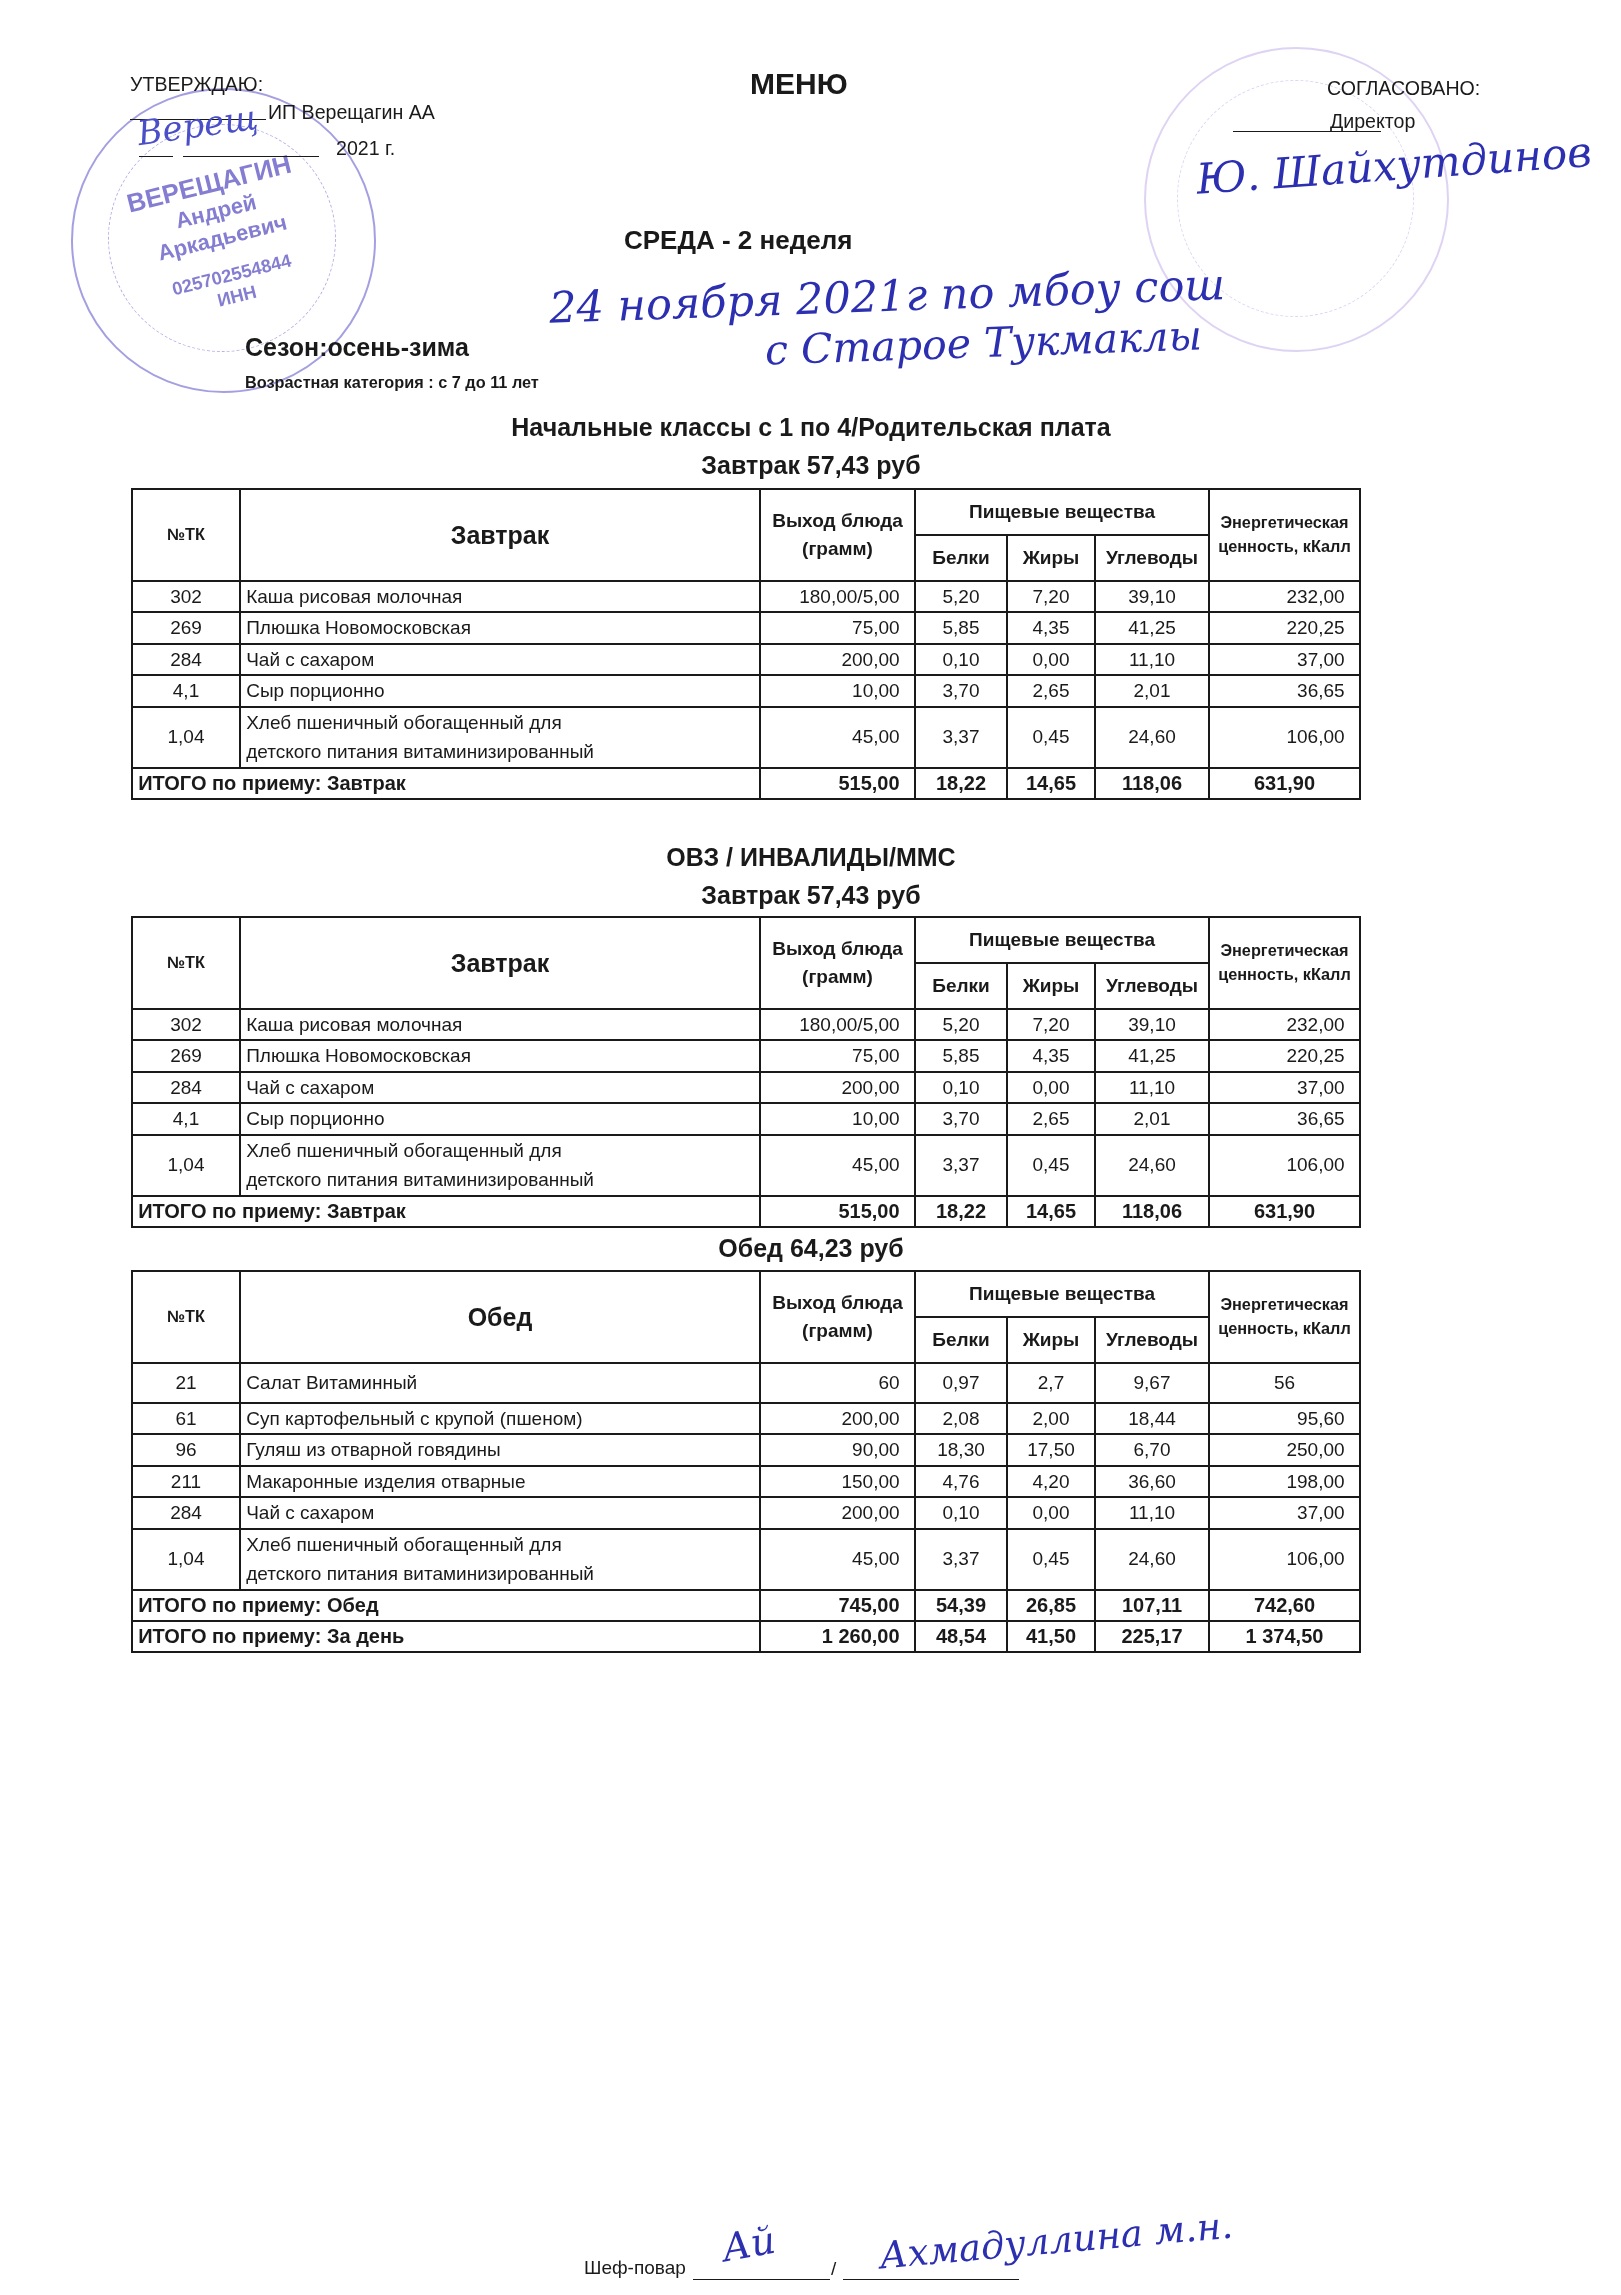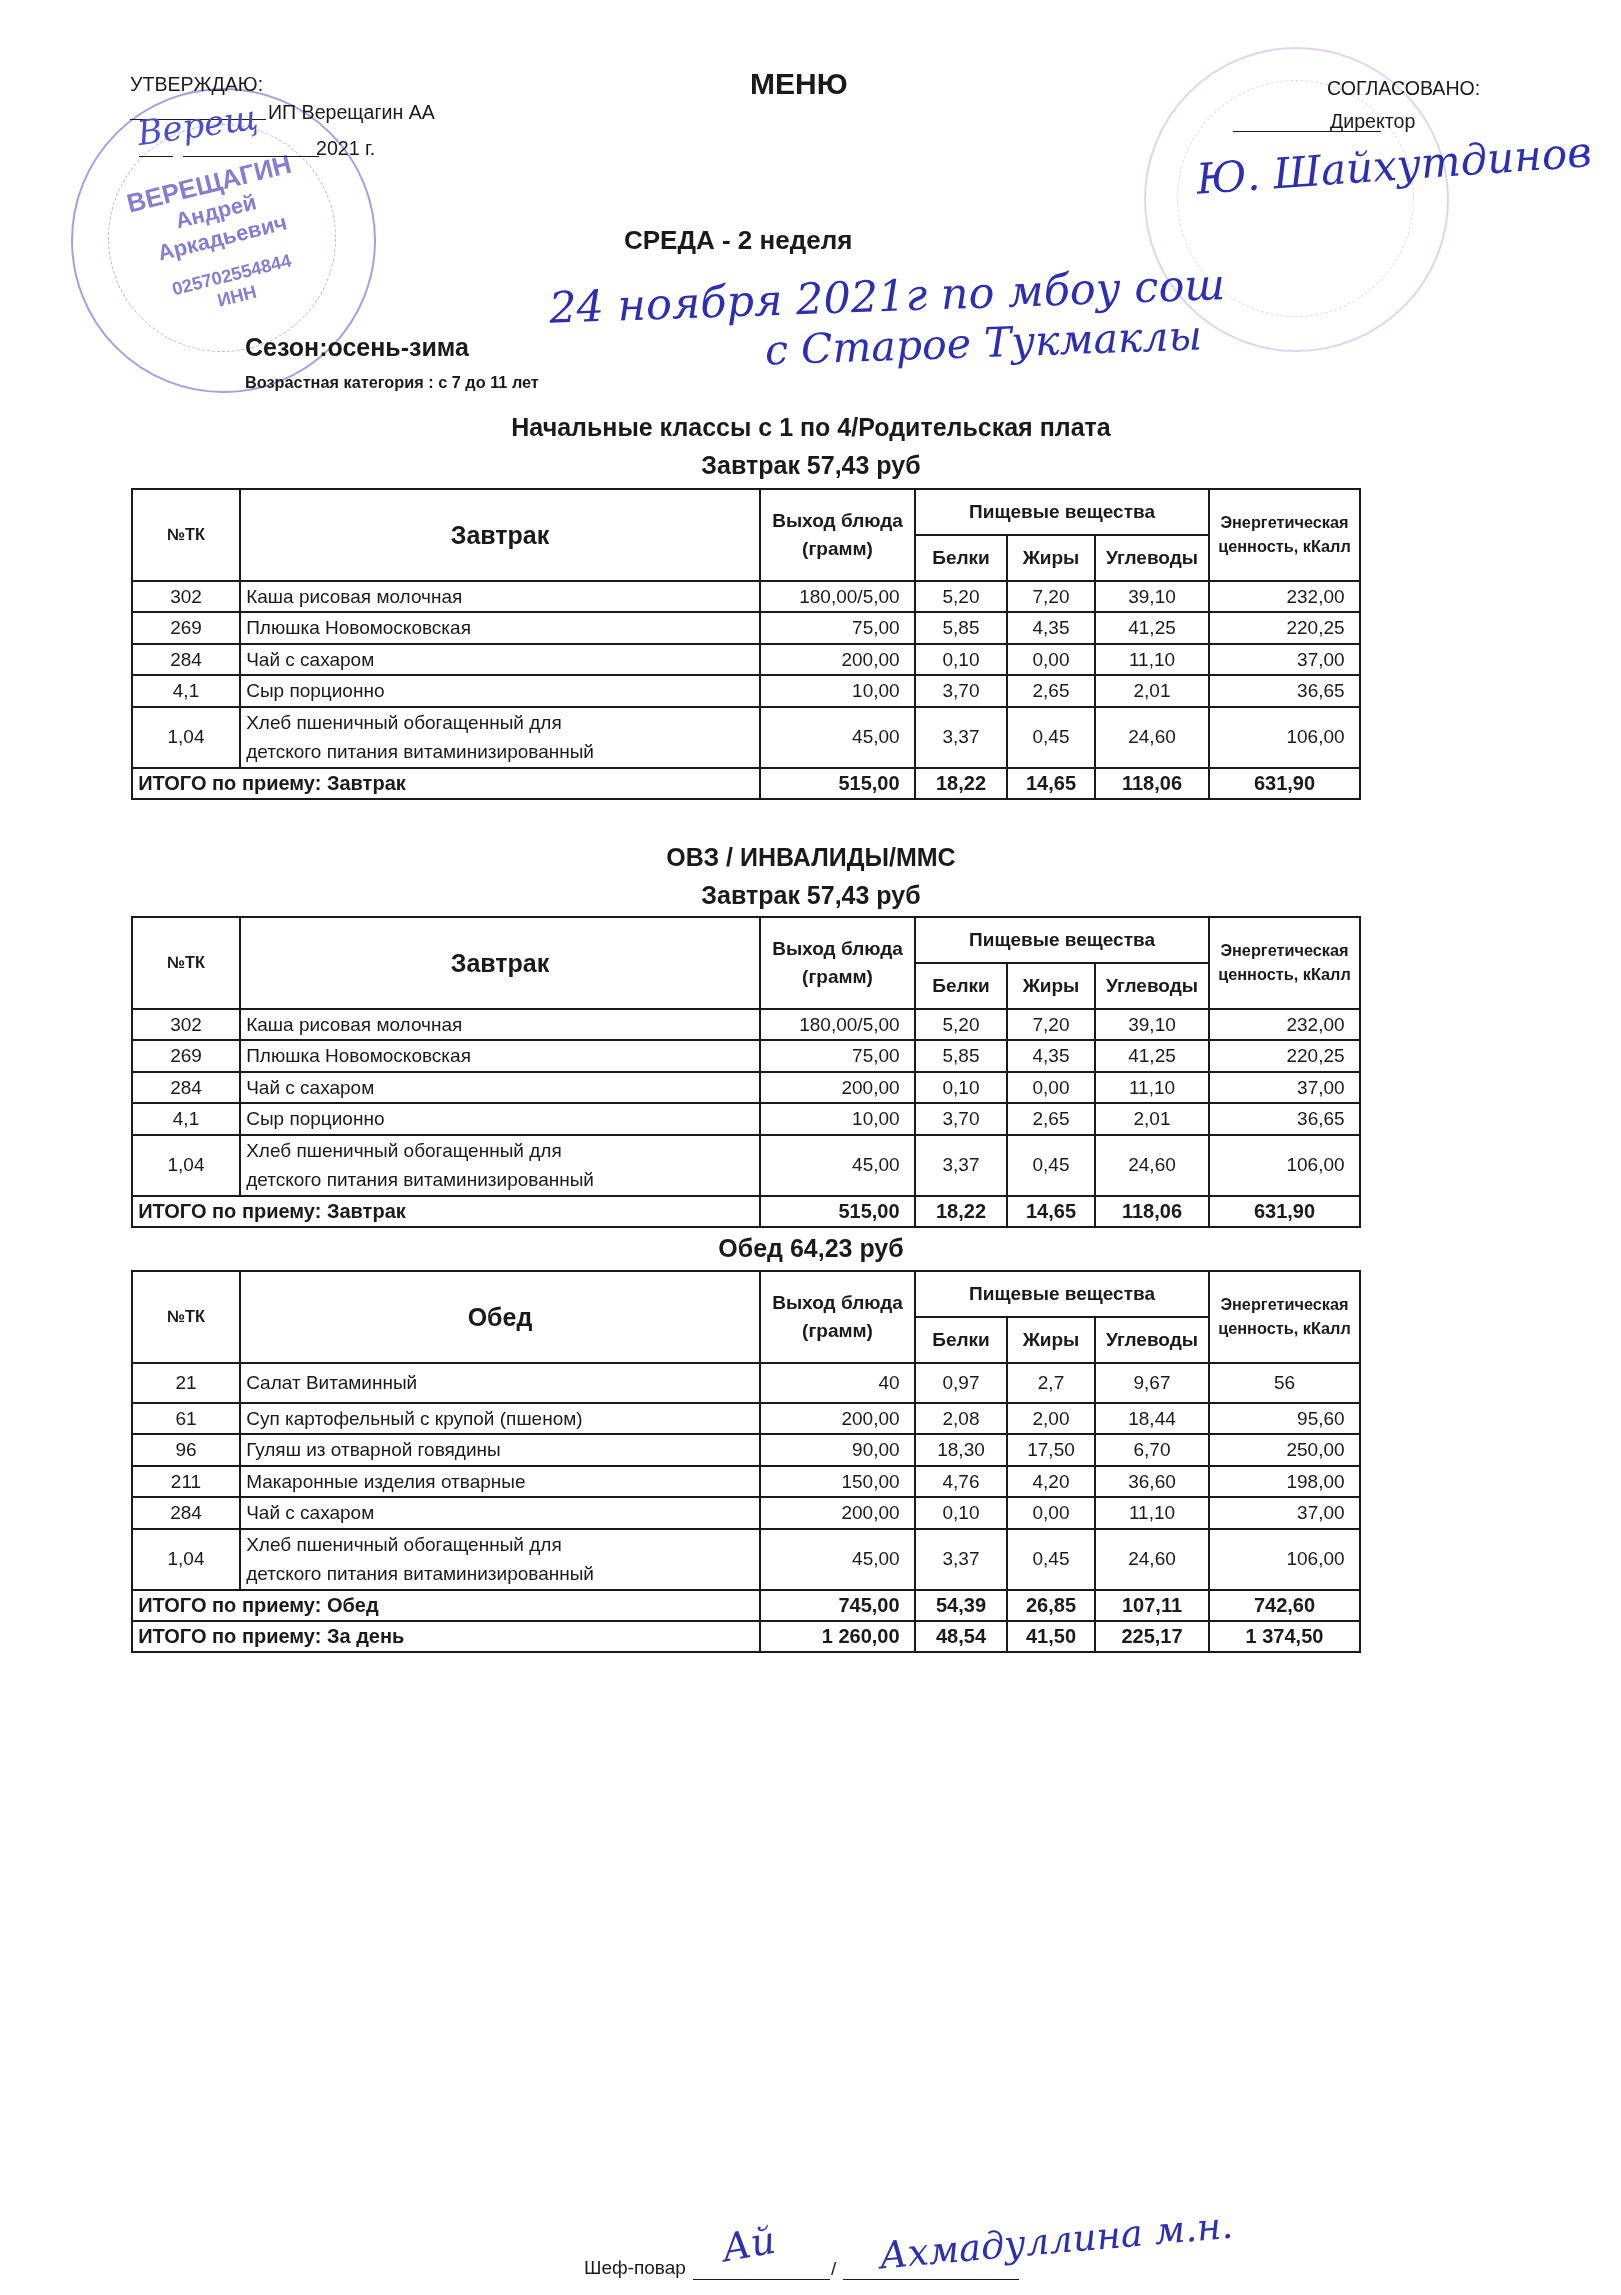--- a/index.html
+++ b/index.html
@@ -48,21 +48,21 @@
 </div>
 
 <div class="stamp stamp-pale" style="left:1144px; top:47px; width:301px; height:301px;"></div>
 <div class="stamp-inner stamp-pale" style="left:1177px; top:80px; width:235px; height:235px;"></div>
 
 <div class="abs hdr-text" style="left:130px; top:73px;">УТВЕРЖДАЮ:</div>
 <div class="underline" style="left:130px; top:119px; width:136px;"></div>
 <div class="abs hdr-text" style="left:268px; top:101px;">ИП Верещагин АА</div>
 <div class="underline" style="left:139px; top:156px; width:34px;"></div>
 <div class="underline" style="left:183px; top:156px; width:136px;"></div>
-<div class="abs hdr-text" style="left:316px; top:137px;">2021 г.</div>
+<div class="abs hdr-text" style="left:336px; top:137px;">2021 г.</div>
 <div class="hand" style="left:137px; top:105px; font-size:34px; transform: rotate(-8deg); color:#4a4fc8;">Верещ</div>
 
 <div class="abs title-main" style="left:750px; top:67px;">МЕНЮ</div>
 <div class="abs title-sub" style="left:624px; top:225px;">СРЕДА - 2 неделя</div>
 
 <div class="abs hdr-text" style="left:1327px; top:77px;">СОГЛАСОВАНО:</div>
 <div class="underline" style="left:1233px; top:131px; width:148px;"></div>
 <div class="abs hdr-text" style="left:1330px; top:110px;">Директор</div>
 <div class="hand" style="left:1196px; top:141px; font-size:42px; transform: rotate(-4deg);">Ю. Шайхутдинов</div>
 
@@ -281,21 +281,21 @@
     <tr class="h2">
       <th>Белки</th>
       <th>Жиры</th>
       <th>Углеводы</th>
     </tr>
   </thead>
   <tbody>
     <tr class="row" style="height:34px;">
       <td class="c" style="height:38px;">21</td>
       <td class="name">Салат Витаминный</td>
-      <td class="r">40</td>
+      <td class="r">60</td>
       <td class="c">0,97</td>
       <td class="c">2,7</td>
       <td class="c">9,67</td>
       <td class="c">56</td>
     </tr>
     <tr class="row">
       <td class="c">61</td>
       <td class="name">Суп картофельный с крупой (пшеном)</td>
       <td class="r">200,00</td>
       <td class="c">2,08</td>

